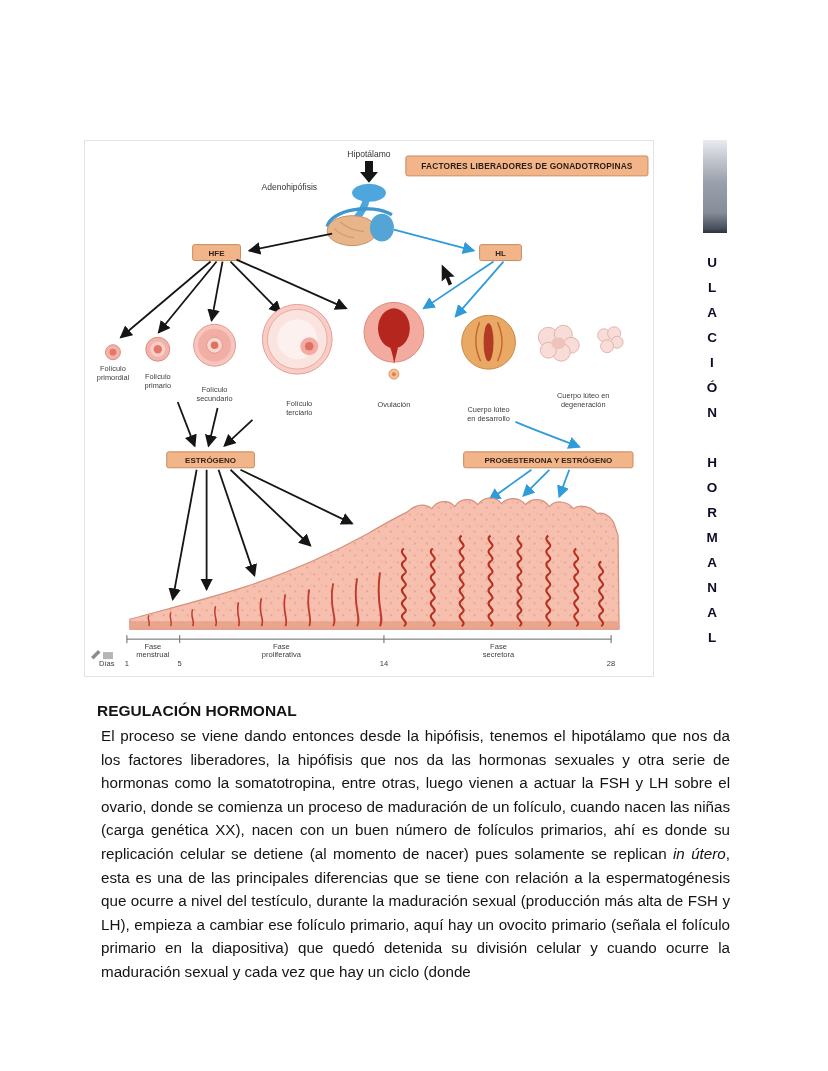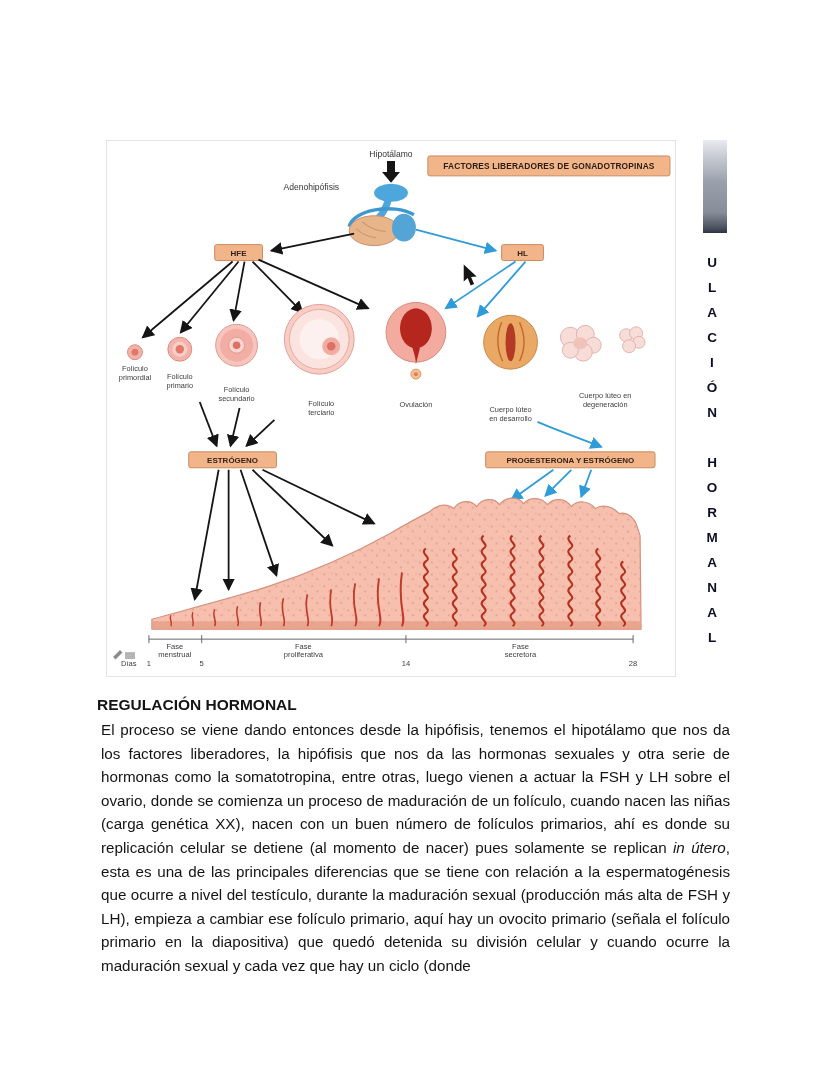--- a/index.html
+++ b/index.html
@@ -1,33 +1,33 @@
 <!DOCTYPE html>
 <html><head>
 <meta charset="utf-8">
 <style>
   html,body{margin:0;padding:0;background:#ffffff;}
   .page{position:relative;width:828px;height:1071px;background:#fff;
         font-family:"Liberation Sans",sans-serif;overflow:hidden;}
 
-  .figure{position:absolute;left:106px;top:140px;width:570px;height:537px;
+  .figure{position:absolute;left:84px;top:140px;width:570px;height:537px;
           border:1px solid #e3e3e3;box-sizing:border-box;background:#fff;}
   .figure svg{display:block;width:100%;height:100%;}
 
   .thumb{position:absolute;left:703px;top:140px;width:24px;height:93px;
          background:linear-gradient(180deg,#e9ebef 0%,#c7cbd3 18%,#9ba1ac 45%,#868c98 78%,#4a4f5c 95%,#2d3240 100%);}
 
   .vcol{position:absolute;left:699px;width:26px;text-align:center;
         font-weight:bold;font-size:13.5px;color:#0d0d26;}
   .vcol span{display:block;height:25px;line-height:25px;}
   .vcol1{top:250px;}
   .vcol2{top:450px;}
 
   .textblock{position:absolute;left:97px;top:690px;width:637px;color:#141414;}
-  .textblock h2{margin:6px 0 3px 0;font-size:15.5px;font-weight:bold;}
+  .textblock h2{margin:12px 0 3px 0;font-size:15.5px;font-weight:bold;}
   .textblock p{margin:4px;font-size:15.2px;line-height:23.6px;text-align:justify;}
   .textblock em{font-style:italic;}
 
   
   .lbl{font-size:7.4px;fill:#3c3c3c;font-family:"Liberation Sans",sans-serif;}
   .toplbl{font-size:8.6px;fill:#333;font-family:"Liberation Sans",sans-serif;}
   .boxtxt{font-size:8px;font-weight:bold;fill:#33231a;font-family:"Liberation Sans",sans-serif;}
   .bannertxt{font-size:8.4px;font-weight:bold;fill:#2b1d12;letter-spacing:.15px;font-family:"Liberation Sans",sans-serif;}
   .axistxt{font-size:7.6px;fill:#3c3c3c;font-family:"Liberation Sans",sans-serif;}
 </style>

